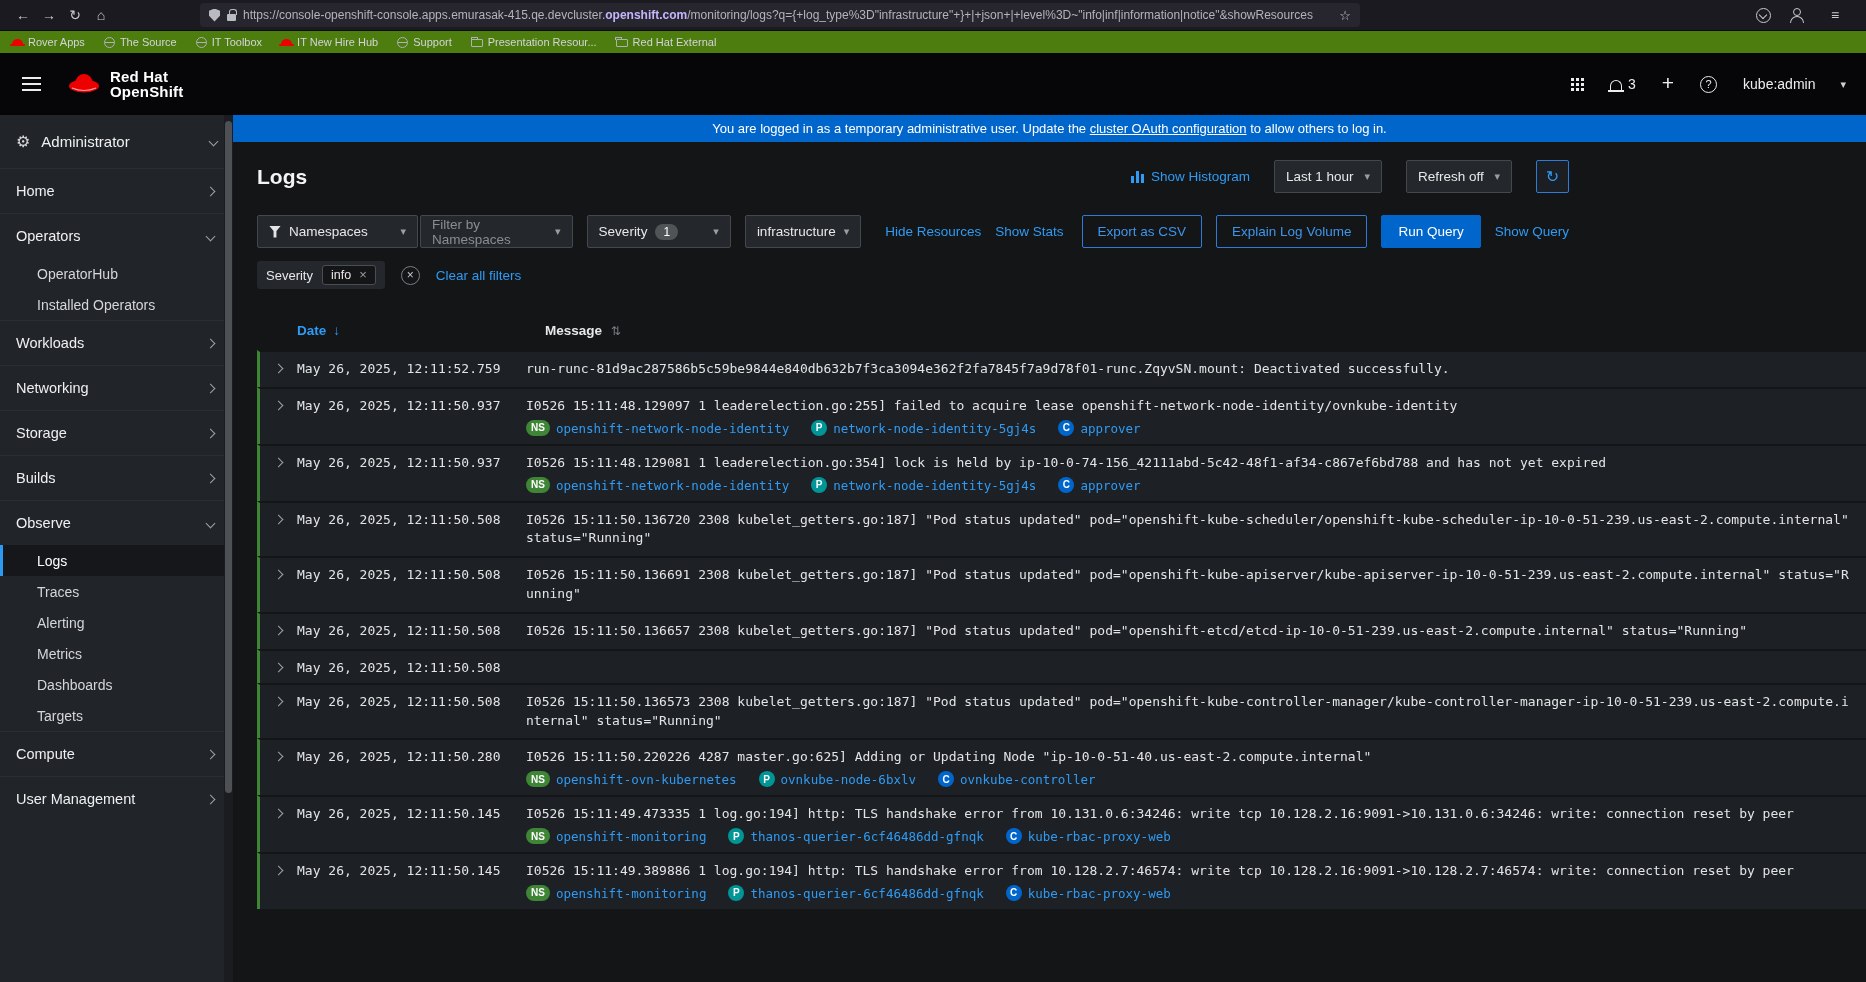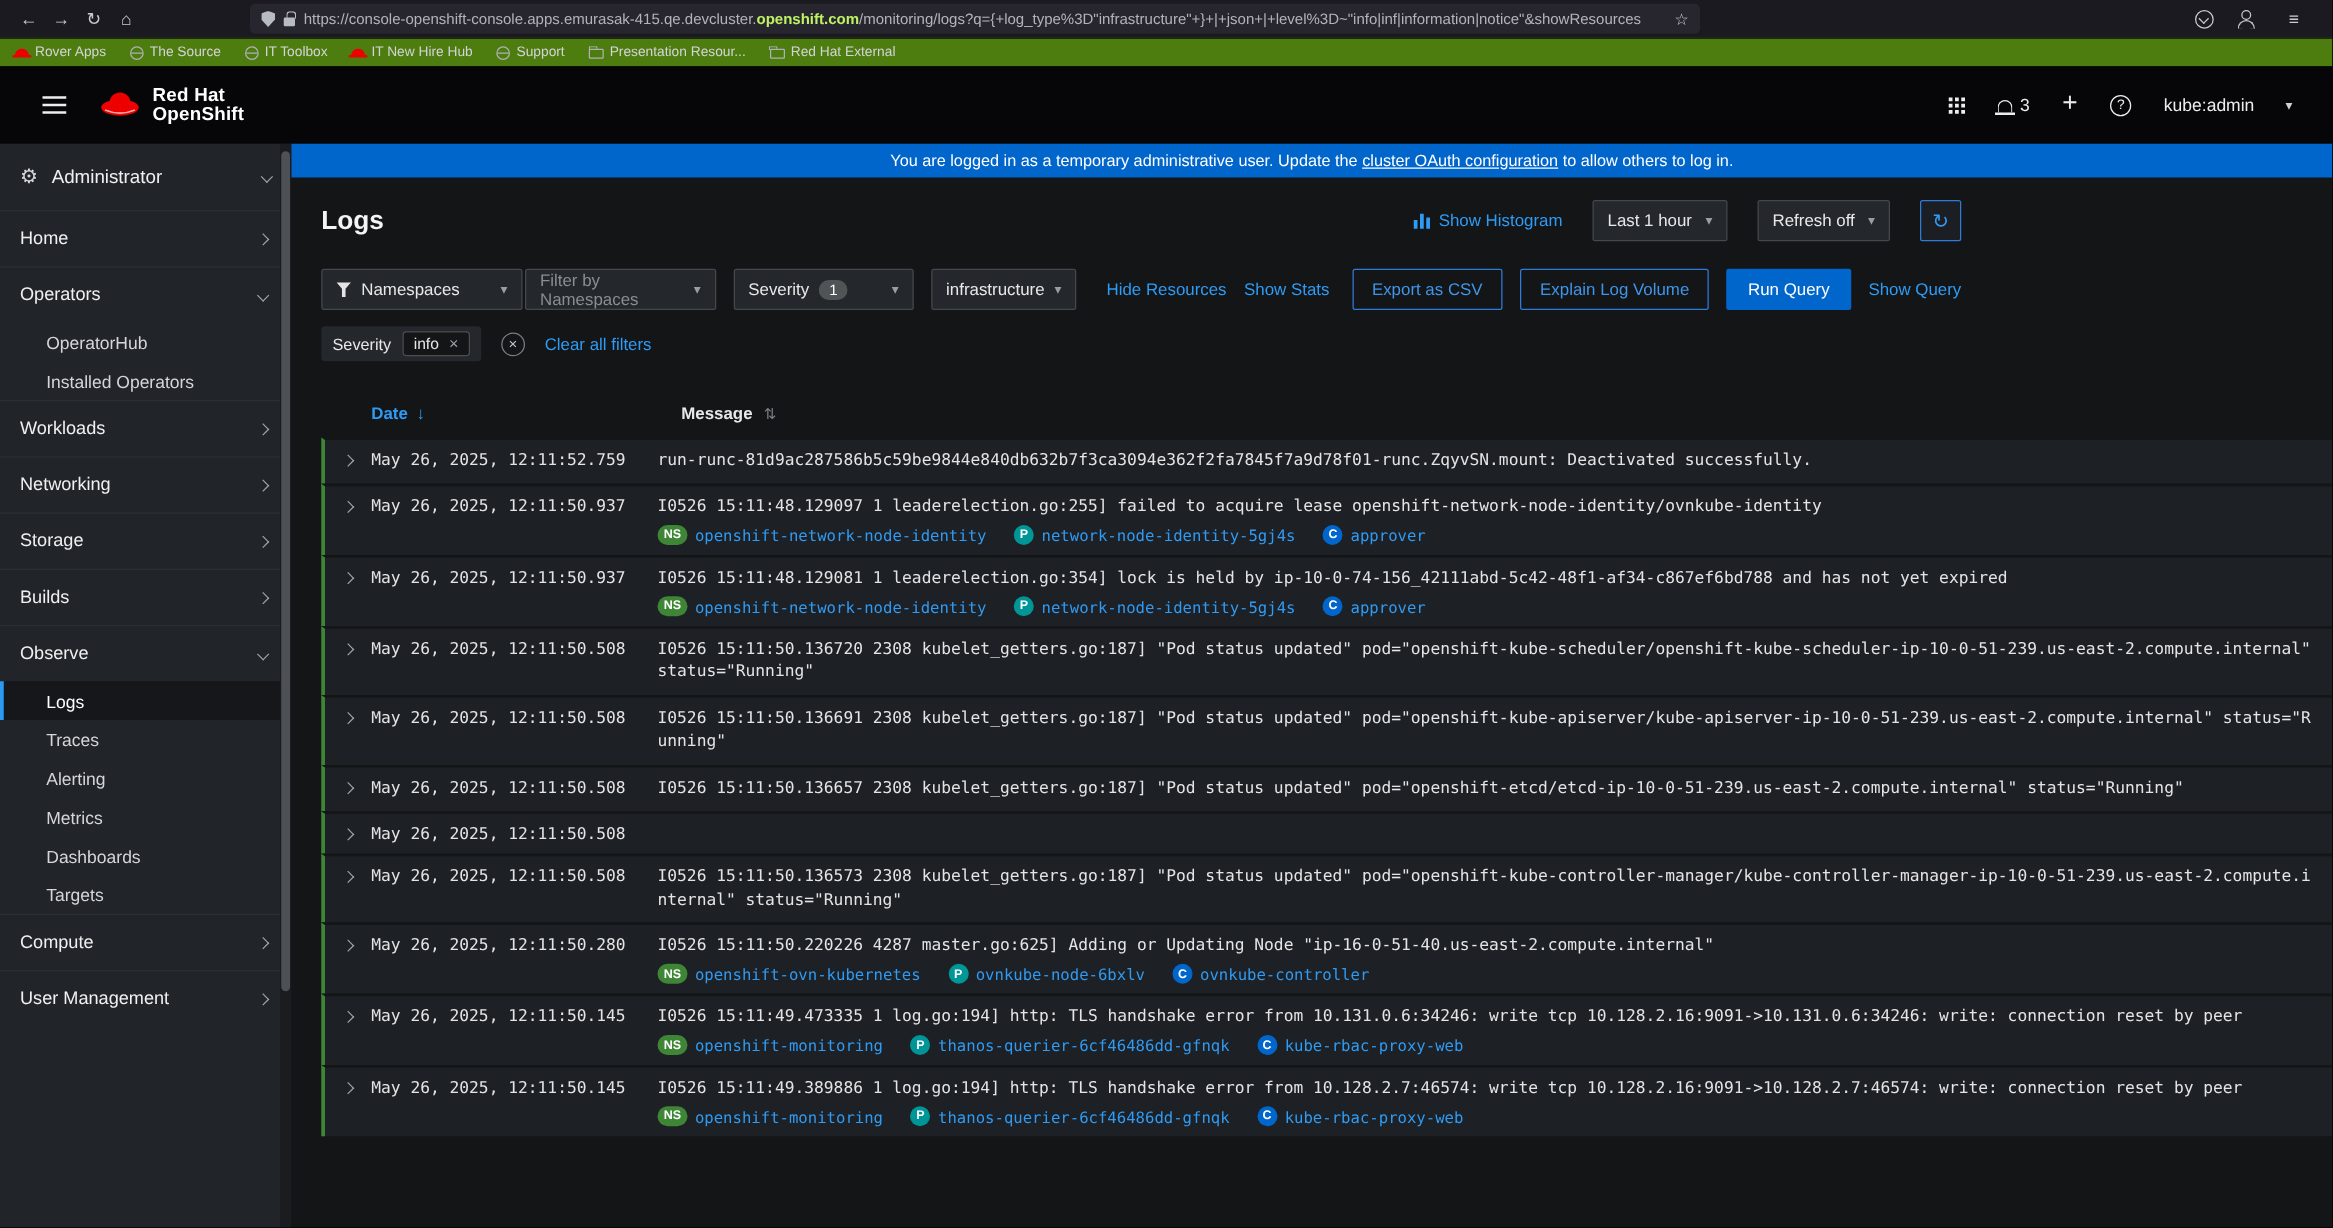--- a/index.html
+++ b/index.html
@@ -9,21 +9,21 @@
 
   
   .browser-chrome{height:30px;flex:none;background:#1b1a21;display:flex;align-items:center;padding:0 10px;color:#c9c9ce;}
   .nav-icon{width:26px;text-align:center;font-size:14px;color:#c9c9ce;}
   .chrome-gap{width:86px;flex:none;}
   .url-bar{width:1160px;height:24px;background:#27262e;border-radius:4px;display:flex;align-items:center;padding:0 9px;gap:7px;}
   .shield-icon{width:11px;height:13px;background:#b8bbc0;clip-path:polygon(50% 0,100% 18%,100% 55%,50% 100%,0 55%,0 18%);flex:none;}
   .lock-icon{width:9px;height:7px;background:#b8bbc0;border-radius:1px;position:relative;margin-top:4px;flex:none;}
   .lock-icon::before{content:"";position:absolute;top:-5px;left:1.5px;width:6px;height:5px;border:1.5px solid #b8bbc0;border-bottom:none;border-radius:3px 3px 0 0;}
   .url-text{flex:1;font-size:12px;color:#b3b3ba;white-space:nowrap;overflow:hidden;}
-  .url-domain{color:#bef264;font-weight:700;}
+  .url-domain{color:#c4b5fd;font-weight:700;}
   .star-icon{font-size:13px;color:#c9c9ce;flex:none;}
   .chrome-flex{flex:1;}
   .chrome-right{display:flex;gap:18px;align-items:center;padding-right:8px;}
   .pocket-icon{width:15px;height:15px;border:1.5px solid #c9c9ce;border-radius:50%;position:relative;}
   .pocket-icon::after{content:"";position:absolute;left:3px;top:3px;width:5px;height:5px;border-right:1.5px solid #c9c9ce;border-bottom:1.5px solid #c9c9ce;transform:rotate(45deg);}
   .account-icon{width:15px;height:15px;position:relative;}
   .account-icon::before{content:"";position:absolute;top:0;left:4px;width:6px;height:6px;border:1.5px solid #c9c9ce;border-radius:50%;}
   .account-icon::after{content:"";position:absolute;bottom:0;left:1px;width:12px;height:6px;border:1.5px solid #c9c9ce;border-bottom:none;border-radius:7px 7px 0 0;}
 
   
@@ -31,21 +31,21 @@
   .bookmark{display:inline-flex;align-items:center;gap:5px;white-space:nowrap;}
   .bm-icon{display:inline-block;flex:none;}
   .bm-icon.redhat{width:11px;height:6px;background:#e00;border-radius:6px 6px 1px 1px;position:relative;}
   .bm-icon.redhat::after{content:"";position:absolute;bottom:-1px;left:-2px;right:-2px;height:2px;background:#e00;border-radius:2px;}
   .bm-icon.globe{width:11px;height:11px;border:1.2px solid #aeb1b6;border-radius:50%;position:relative;}
   .bm-icon.globe::before{content:"";position:absolute;top:45%;left:0;right:0;height:1px;background:#aeb1b6;}
   .bm-icon.folder{width:12px;height:8px;border:1.2px solid #aeb1b6;border-radius:1px;position:relative;margin-top:2px;}
   .bm-icon.folder::before{content:"";position:absolute;top:-3px;left:-1.2px;width:5px;height:2px;border:1.2px solid #aeb1b6;border-bottom:none;border-radius:1px 1px 0 0;}
 
   
-  .masthead{height:62px;flex:none;background:#060608;display:flex;align-items:center;padding:0 32px;}
+  .masthead{height:62px;flex:none;background:#060608;display:flex;align-items:center;padding:0 20px;}
   .hamburger{width:19px;height:2px;background:#ededed;position:relative;margin:0 2px;}
   .hamburger::before,.hamburger::after{content:"";position:absolute;left:0;width:19px;height:2px;background:#ededed;}
   .hamburger::before{top:-6px;}.hamburger::after{top:6px;}
   .brand{display:flex;align-items:center;gap:9px;margin-left:24px;}
   .brand-text{color:#fff;font-weight:700;font-size:15px;line-height:15px;letter-spacing:.2px;}
   .masthead-right{margin-left:auto;display:flex;align-items:center;gap:26px;color:#ededed;font-size:14px;}
   .grid-icon{display:grid;grid-template-columns:repeat(3,3px);grid-auto-rows:3px;gap:2px;}
   .grid-icon i{background:#ededed;display:block;}
   .bell-wrap{display:inline-flex;align-items:center;gap:6px;}
   .bell-icon{width:12px;height:10px;border:1.6px solid #ededed;border-bottom:none;border-radius:6px 6px 0 0;position:relative;margin-top:2px;}
@@ -439,21 +439,21 @@
                 <span class="row-msg">
                   <div>I0526 15:11:50.136573 2308 kubelet_getters.go:187] "Pod status updated" pod="openshift-kube-controller-manager/kube-controller-manager-ip-10-0-51-239.us-east-2.compute.internal" status="Running"</div>
                 </span>
               </div>
               <div class="log-row">
                 <button class="row-expand">
                   <span class="chev right"></span>
                 </button>
                 <span class="row-date">May 26, 2025, 12:11:50.280</span>
                 <span class="row-msg">
-                  <div>I0526 15:11:50.220226 4287 master.go:625] Adding or Updating Node "ip-16-0-51-40.us-east-2.compute.internal"</div>
+                  <div>I0526 15:11:50.220226 4287 master.go:625] Adding or Updating Node "ip-10-0-51-40.us-east-2.compute.internal"</div>
                   <div class="res-line">
                     <span class="res">
                       <span class="badge ns">NS</span>
                       <a class="res-link">openshift-ovn-kubernetes</a>
                     </span>
                     <span class="res">
                       <span class="badge pod">P</span>
                       <a class="res-link">ovnkube-node-6bxlv</a>
                     </span>
                     <span class="res">

